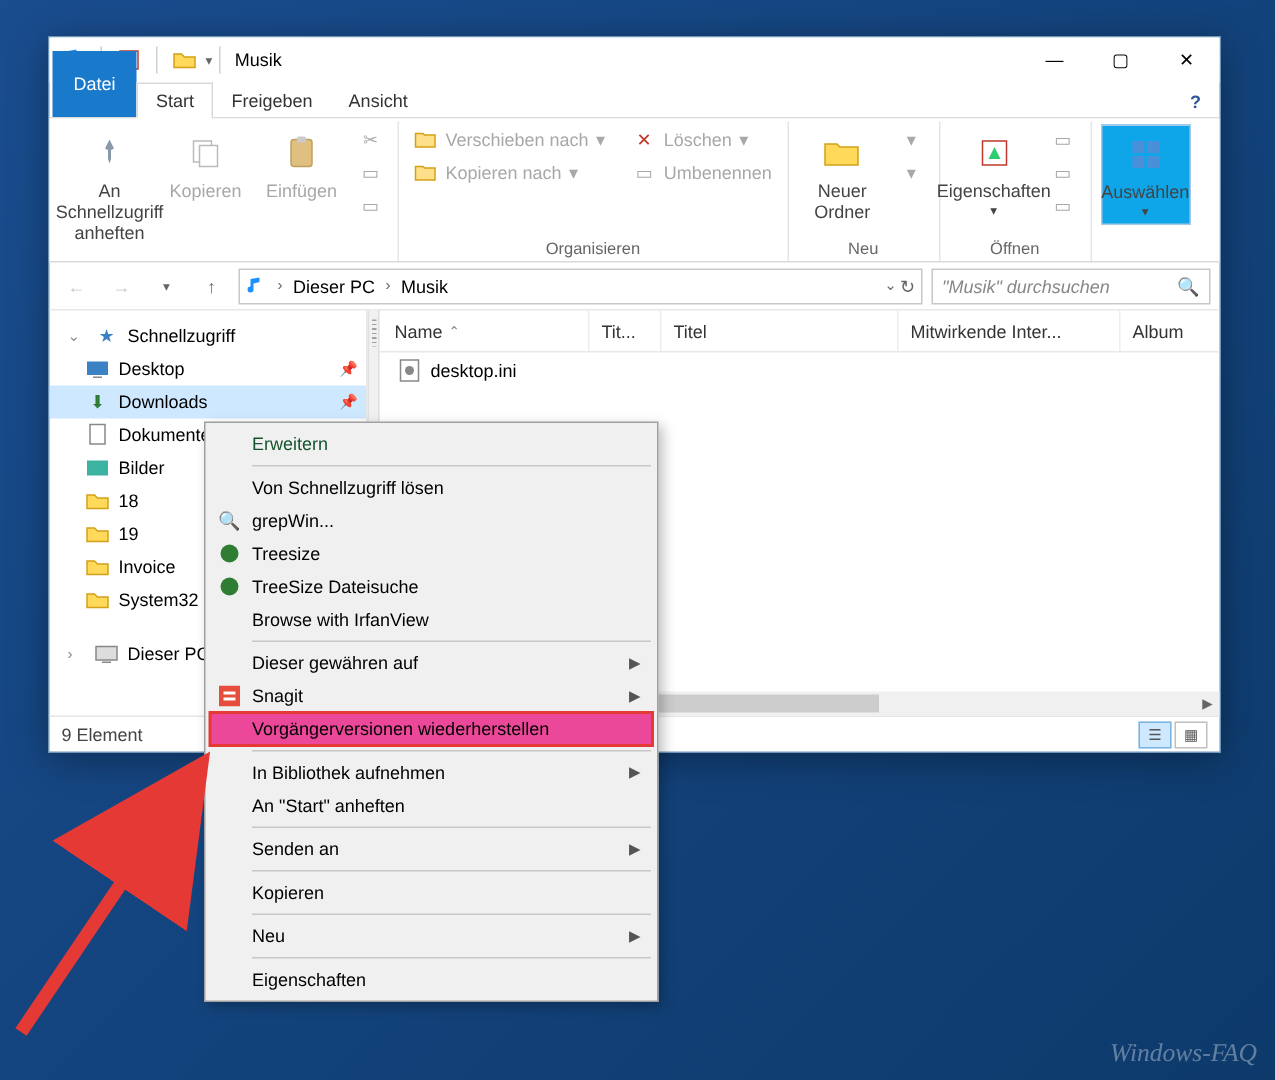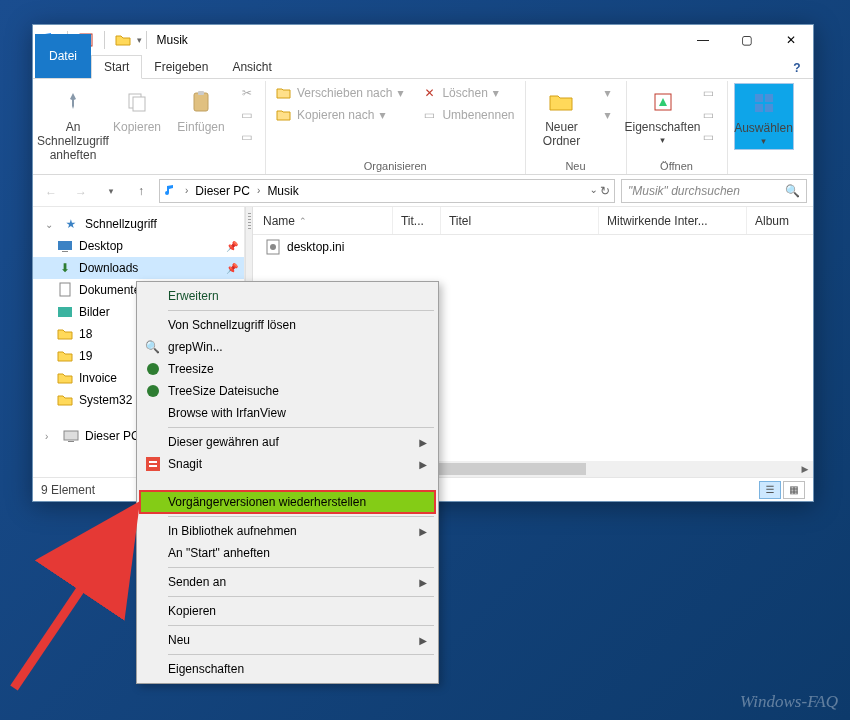--- a/index.html
+++ b/index.html
@@ -79,21 +79,21 @@
 .viewsw { width: 22px; height: 18px; border: 1px solid #bfbfbf; margin-left: 2px; display:flex;align-items:center;justify-content:center;font-size:10px;color:#555;}
 .viewsw.active { background: #cde8ff; border-color: #7bb3e0;}
 
 
 .ctxmenu { position: absolute; top: 281px; left: 136px; width: 303px; background: #f0f0f0; border: 1px solid #a0a0a0; box-shadow: 3px 3px 8px rgba(0,0,0,0.25); padding: 3px; z-index: 20; }
 .ctxmenu .mi { height: 22px; display: flex; align-items: center; padding-left: 28px; position: relative; color: #000; }
 .ctxmenu .mi.disabled { color: #14532d; }
 .ctxmenu .mi .ic { position: absolute; left: 5px; width: 16px; height:16px; display:flex;align-items:center;justify-content:center; }
 .ctxmenu .mi .sub { margin-left: auto; margin-right: 8px; color: #555; font-size: 10px; }
 .ctxmenu .sep { height: 1px; background: #c8c8c8; margin: 3px 1px 3px 28px; }
-.ctxmenu .mi.highlight { outline: 2px solid #e53935; outline-offset: -1px; background:#84cc16;margin-top:16px;}
+.ctxmenu .mi.highlight { outline: 2px solid #e53935; outline-offset: -1px; background:#ec4899;}
 
 
 .wm { position: absolute; right: 12px; bottom: 8px; color: rgba(255,255,255,0.35); font-size: 17px; font-style: italic; font-family: Georgia, serif; }
 .redarrow { position: absolute; left: 2px; top: 490px; pointer-events: none; z-index: 30; }
 
 svg { display: block; }
 </style>
 </head>
 <body>
 

